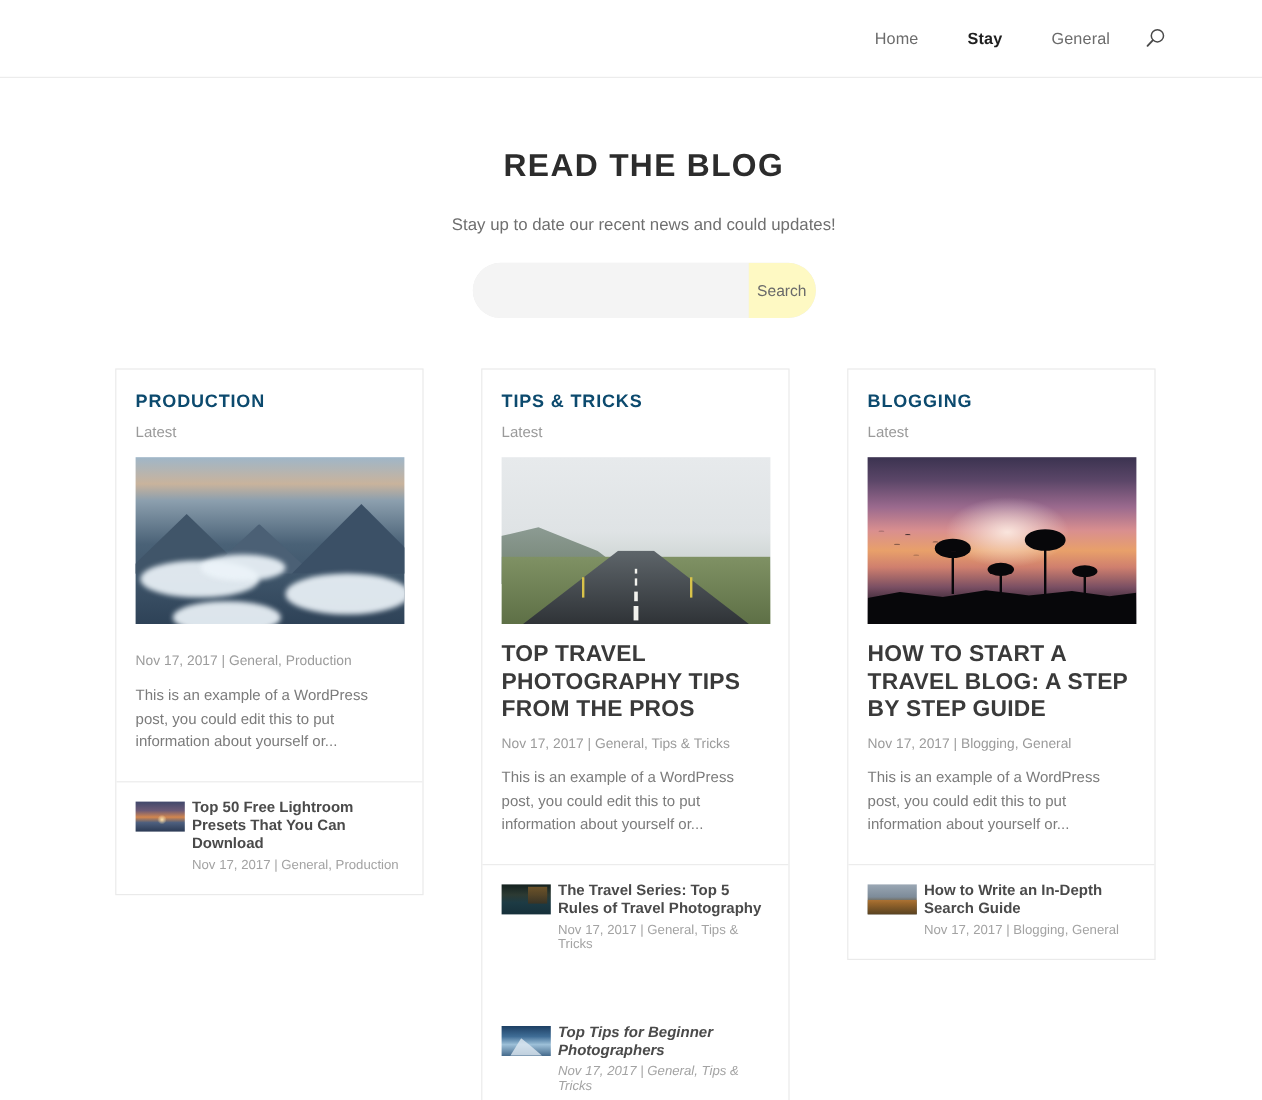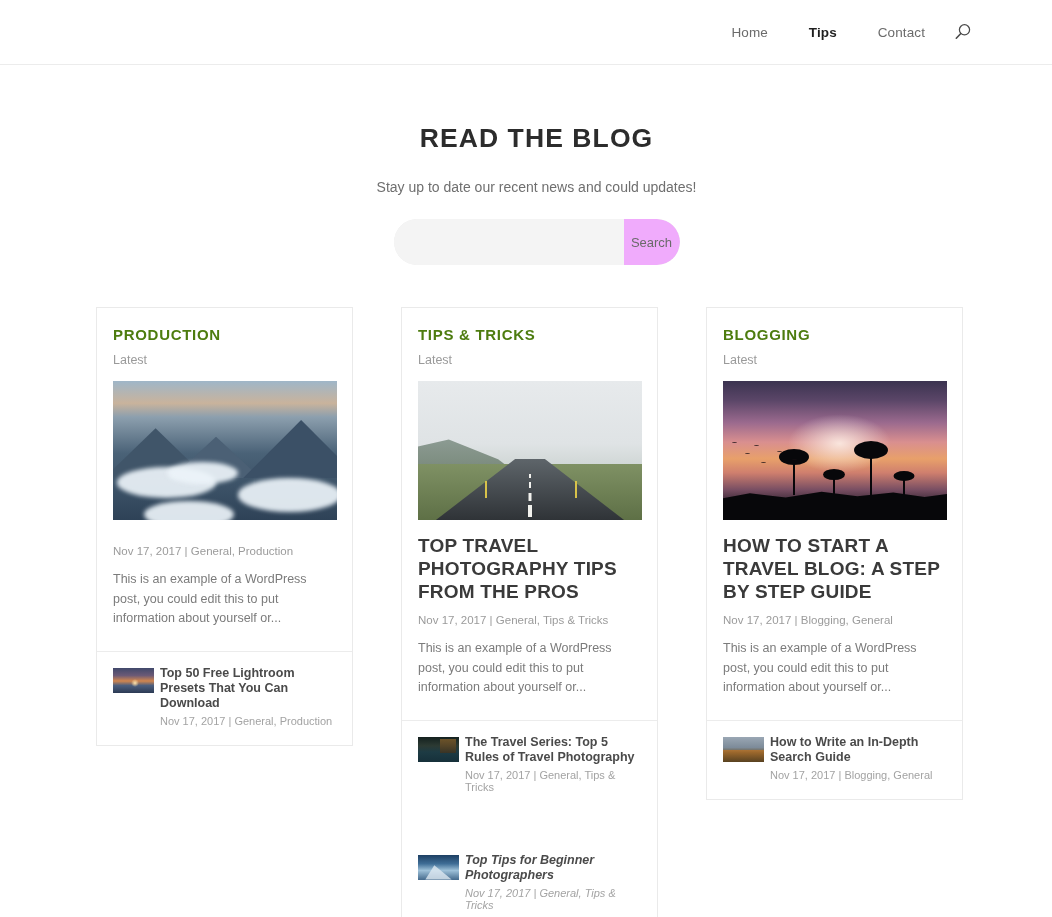--- a/index.html
+++ b/index.html
@@ -72,21 +72,21 @@
     background: #f4f4f4;
     border-radius: 23px 0 0 23px;
     padding: 0 20px;
     font-size: 13.5px;
     font-family: "Liberation Sans", sans-serif;
     color: #444;
   }
   .search-submit {
     width: 56px;
     border: none;
-    background: #f0abfc;
+    background: #fef9c3;
     color: #6a6a6a;
     font-size: 13px;
     font-family: "Liberation Sans", sans-serif;
     border-radius: 0 23px 23px 0;
     cursor: pointer;
   }
 
   
   .columns {
     margin-top: 42px;
@@ -98,21 +98,21 @@
   .col { width: 257px; }
   .card {
     background: #ffffff;
     border: 1px solid #eaeaea;
   }
   .card-head { padding: 18px 16px 14px 16px; }
   .cat-title {
     font-size: 15px;
     font-weight: bold;
     letter-spacing: .7px;
-    color: #4d7c0f;
+    color: #0c4a6e;
     text-transform: uppercase;
   }
   .cat-sub {
     margin-top: 10px;
     font-size: 12.5px;
     color: #9a9a9a;
   }
 
   .hero-img {
     width: 224px;
@@ -255,22 +255,22 @@
     font-weight: bold; color: #4a4a4a; cursor: pointer;
   }
   .mini-meta { margin-top: 4px; font-size: 11px; color: #a3a3a3; }
 </style>
 </head>
 <body>
 
 <div class="navbar">
   <div class="nav-links">
     <span class="nav-link">Home</span>
-    <span class="nav-link active">Tips</span>
-    <span class="nav-link">Contact</span>
+    <span class="nav-link active">Stay</span>
+    <span class="nav-link">General</span>
   </div>
   <div class="nav-search-btn">
     <svg width="18" height="18" viewBox="0 0 18 18">
       <circle cx="10.5" cy="6.8" r="5.1" fill="none" stroke="#4a4a4a" stroke-width="1.25"></circle>
       <line x1="6.6" y1="10.7" x2="2.3" y2="15.2" stroke="#4a4a4a" stroke-width="1.6" stroke-linecap="round"></line>
     </svg>
   </div>
 </div>
 
 <div class="hero">

